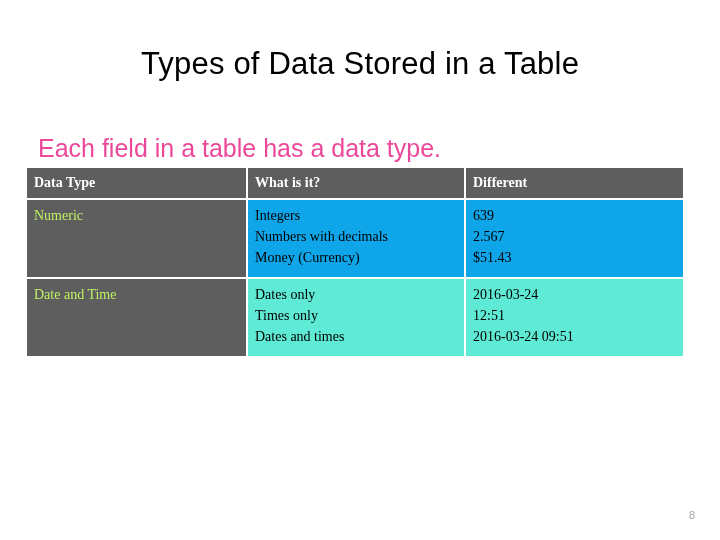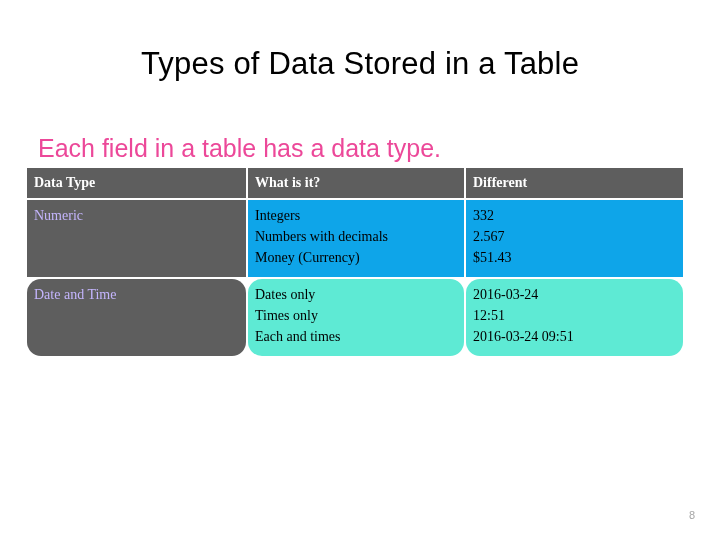--- a/index.html
+++ b/index.html
@@ -71,28 +71,28 @@
     background: #5e5e5e;
     color: #ffffff;
     font-weight: bold;
     font-size: 14px;
     height: 16px;
     padding-top: 4px;
     padding-bottom: 5px;
   }
   .cell-type {
     background: #5e5e5e;
-    color: #c4b5fd;
+    color: #bef264;
     font-weight: bold;
   }
   .row-a .cell-body { background: #0ea5e9; color: #000000; }
   .row-b .cell-body { background: #5eead4; color: #000000; }
 
   .row-1 .cell-type, .row-1 .cell-body { height: 66px; }
-  .row-2 .cell-type, .row-2 .cell-body { height: 66px; border-radius: 14px; }
+  .row-2 .cell-type, .row-2 .cell-body { height: 66px; }
   .row-3 .cell-type, .row-3 .cell-body { height: 66px; }
   .row-4 .cell-type, .row-4 .cell-body { height: 79px; }
 
   .line { display: block; white-space: nowrap; }
 
   .page-number {
     position: absolute;
     right: 25px;
     top: 508px;
     font-size: 11px;
@@ -126,32 +126,32 @@
     <tbody>
 
       <tr class="row-a row-1">
         <td class="cell-type">Numeric</td>
         <td class="cell-body">
           <span class="line">Integers</span>
           <span class="line">Numbers with decimals</span>
           <span class="line">Money (Currency)</span>
         </td>
         <td class="cell-body">
-          <span class="line">332</span>
+          <span class="line">639</span>
           <span class="line">2.567</span>
           <span class="line">$51.43</span>
         </td>
       </tr>
 
       <tr class="row-b row-2">
         <td class="cell-type">Date and Time</td>
         <td class="cell-body">
           <span class="line">Dates only</span>
           <span class="line">Times only</span>
-          <span class="line">Each and times</span>
+          <span class="line">Dates and times</span>
         </td>
         <td class="cell-body">
           <span class="line">2016-03-24</span>
           <span class="line">12:51</span>
           <span class="line">2016-03-24 09:51</span>
         </td>
       </tr>
 
 
 

